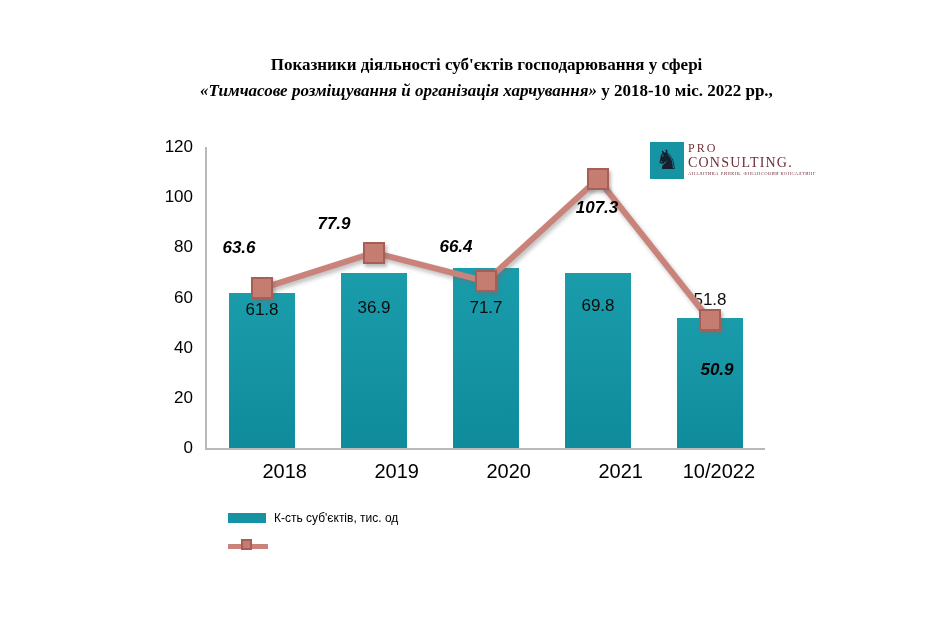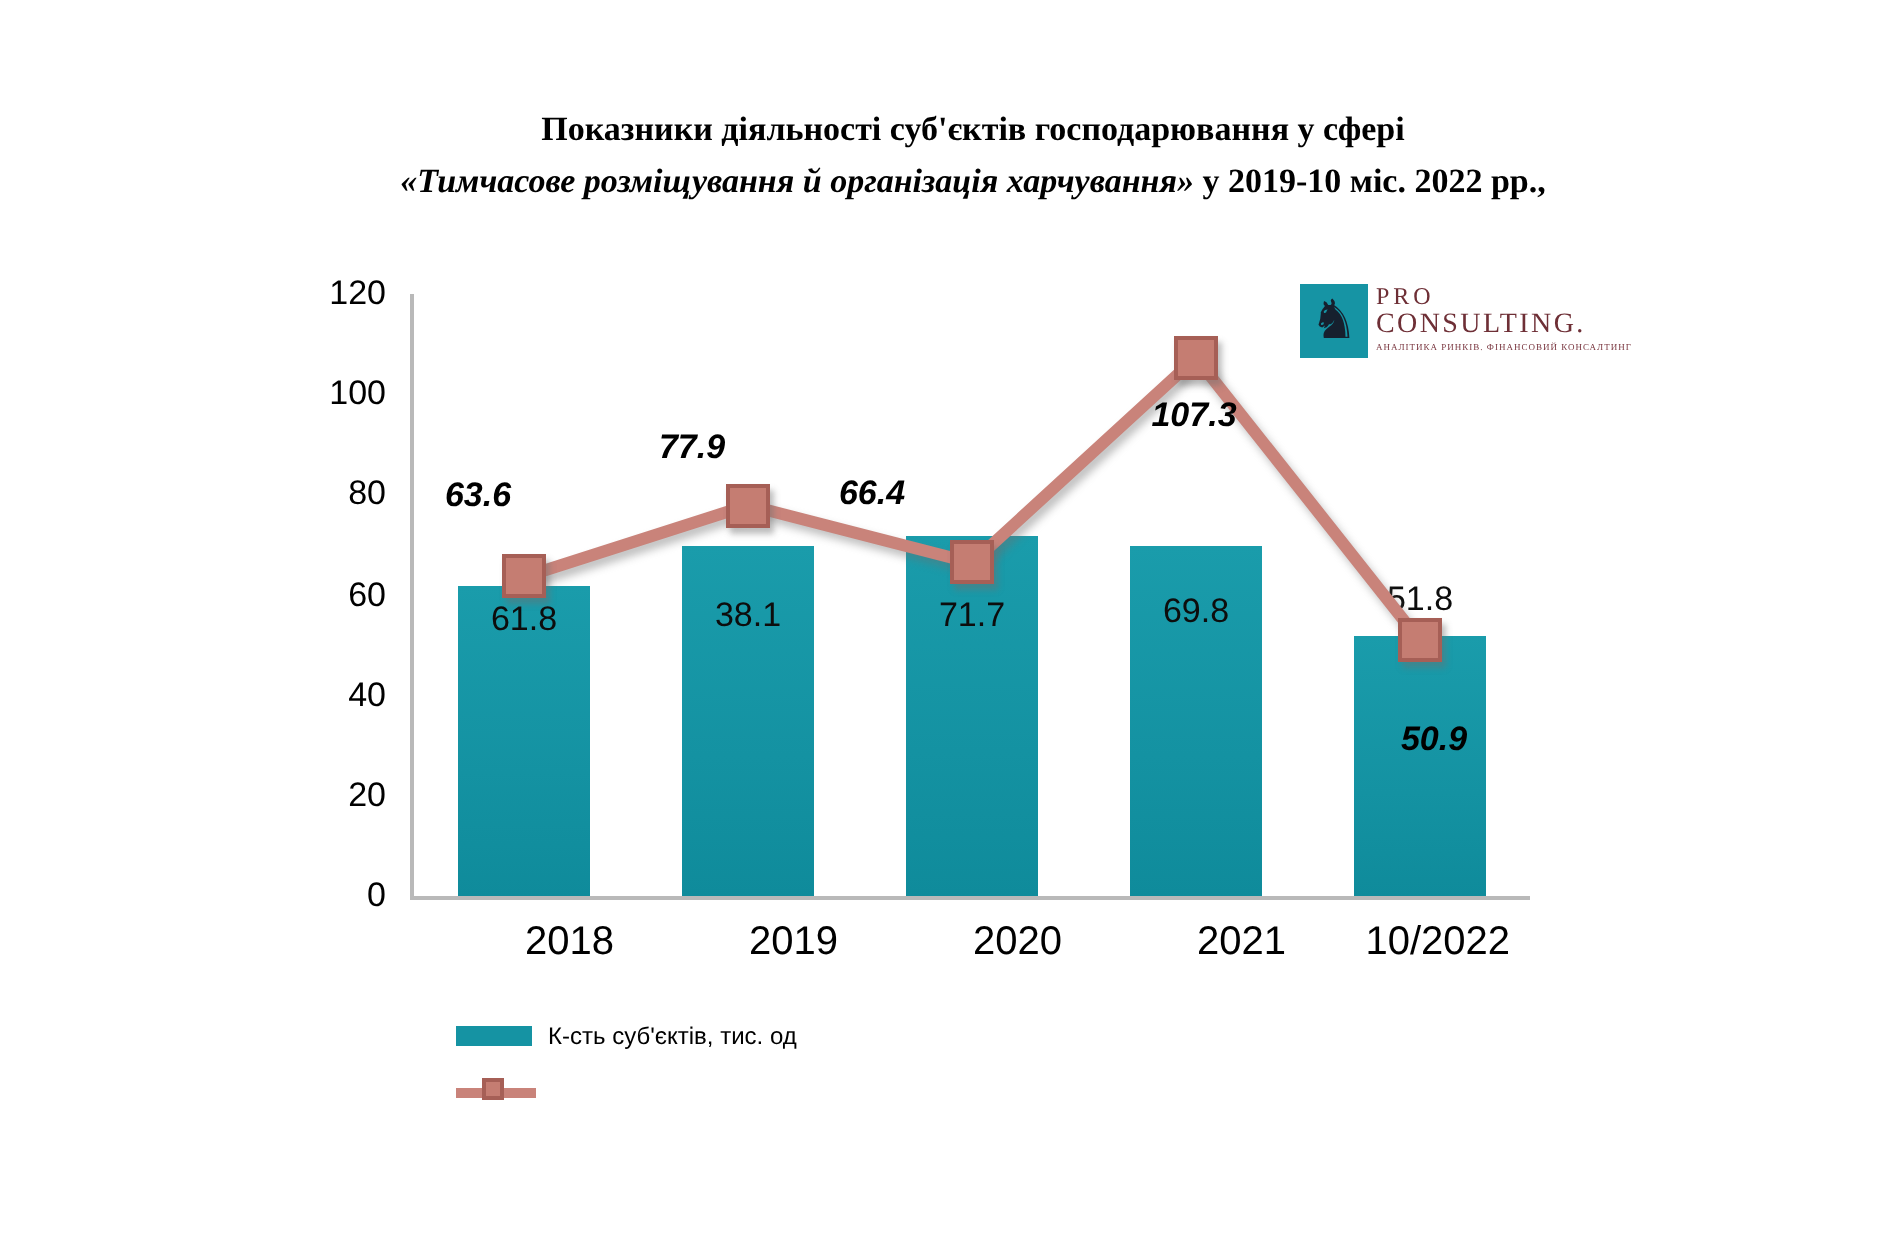--- a/index.html
+++ b/index.html
@@ -62,21 +62,21 @@
   .logo-consulting { font-size:14px; letter-spacing:1.2px; line-height:15px; }
   .logo-tagline { font-size:4.5px; letter-spacing:.5px; line-height:7px; color:#7a3740; white-space:nowrap; }
 </style>
 </head>
 <body>
 
 <div id="app">
 
   <div class="title">
     <div>Показники діяльності суб'єктів господарювання у сфері</div>
-    <div><span class="ital">«Тимчасове розміщування й організація харчування»</span><span> у 2019-10 міс. 2022 рр.,</span></div>
+    <div><span class="ital">«Тимчасове розміщування й організація харчування»</span><span> у 2018-10 міс. 2022 рр.,</span></div>
   </div>
 
   <div class="logo">
     <div class="logo-mark">♞</div>
     <div class="logo-text">
       <div class="logo-pro">PRO</div>
       <div class="logo-consulting">CONSULTING.</div>
       <div class="logo-tagline">АНАЛІТИКА РИНКІВ. ФІНАНСОВИЙ КОНСАЛТИНГ</div>
     </div>
   </div>
@@ -92,36 +92,36 @@
       <div class="ytick" style="left: 147px; top: 197.167px;">100</div>
       <div class="ytick" style="left: 147px; top: 147px;">120</div>
       <div class="xtick" style="left: 262px; top: 460px;">2018</div>
       <div class="xtick" style="left: 374px; top: 460px;">2019</div>
       <div class="xtick" style="left: 486px; top: 460px;">2020</div>
       <div class="xtick" style="left: 598px; top: 460px;">2021</div>
       <div class="xtick" style="left: 710px; top: 460px;">10/2022</div>
       <div class="bar" style="left: 229px; top: 292.985px; width: 66px; height: 155.015px;"></div>
       <div class="bar-label" style="left: 262px; top: 310px;">61.8</div>
       <div class="bar" style="left: 341px; top: 273.169px; width: 66px; height: 174.831px;"></div>
-      <div class="bar-label" style="left: 374px; top: 308px;">38.1</div>
+      <div class="bar-label" style="left: 374px; top: 308px;">36.9</div>
       <div class="bar" style="left: 453px; top: 268.152px; width: 66px; height: 179.847px;"></div>
       <div class="bar-label" style="left: 486px; top: 308px;">71.7</div>
       <div class="bar" style="left: 565px; top: 272.918px; width: 66px; height: 175.082px;"></div>
       <div class="bar-label" style="left: 598px; top: 306px;">69.8</div>
       <div class="bar" style="left: 677px; top: 318.068px; width: 66px; height: 129.932px;"></div>
       <div class="bar-label" style="left: 710px; top: 300px;">51.8</div>
       <svg id="line-svg" width="941" height="618">
         <polyline points="262,288.47 374,252.60083333333333 486,281.44666666666666 598,178.85583333333335 710,320.3258333333333" fill="none" stroke="#c9837a" stroke-width="6"></polyline>
       </svg>
       <div class="marker" style="left: 262px; top: 288.47px;"></div>
       <div class="line-label" style="left: 239px; top: 248px;">63.6</div>
       <div class="marker" style="left: 374px; top: 252.601px;"></div>
-      <div class="line-label" style="left: 346px; top: 224px;">77.9</div>
+      <div class="line-label" style="left: 334px; top: 224px;">77.9</div>
       <div class="marker" style="left: 486px; top: 281.447px;"></div>
-      <div class="line-label" style="left: 436px; top: 247px;">66.4</div>
+      <div class="line-label" style="left: 456px; top: 247px;">66.4</div>
       <div class="marker" style="left: 598px; top: 178.856px;"></div>
       <div class="line-label" style="left: 597px; top: 208px;">107.3</div>
       <div class="marker" style="left: 710px; top: 320.326px;"></div>
       <div class="line-label" style="left: 717px; top: 370px;">50.9</div>
     </div>
 
   <div class="legend">
     <div class="legend-item">
       <span class="legend-key">
           <span class="legend-swatch-bar"></span>

